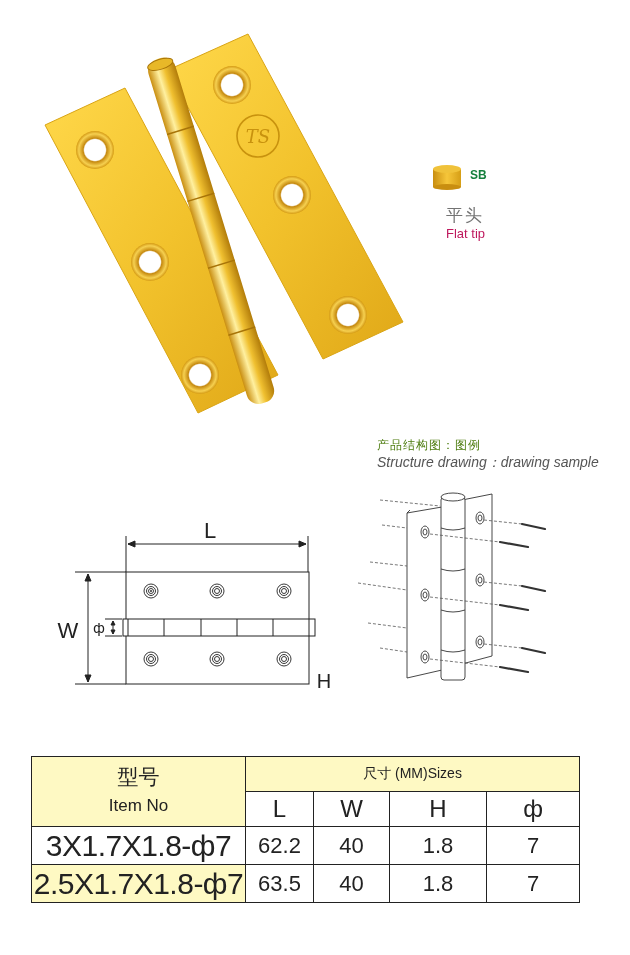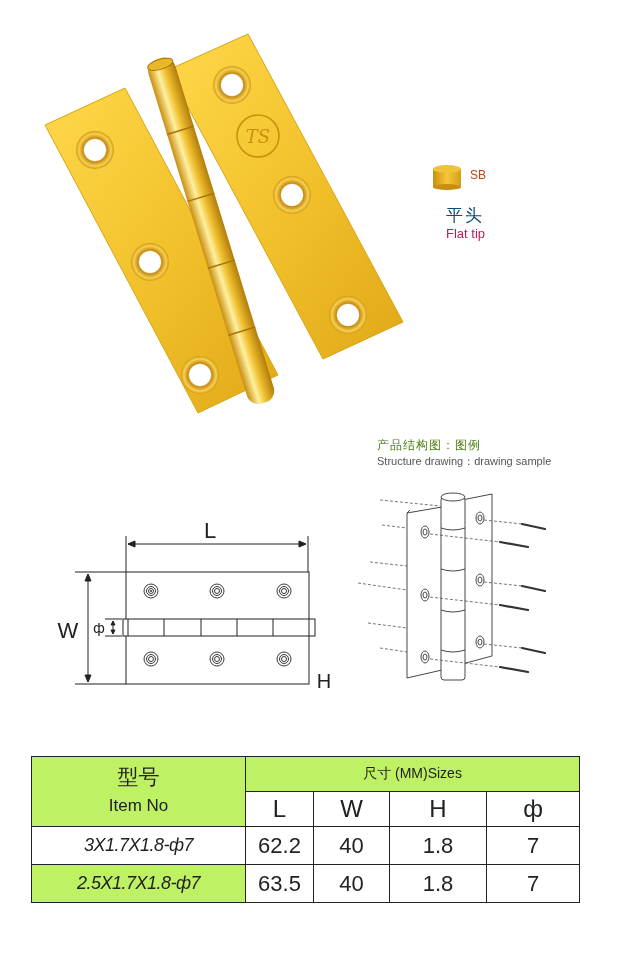--- a/index.html
+++ b/index.html
@@ -4,44 +4,44 @@
 <style>
   html, body { margin: 0; padding: 0; background: #ffffff; }
   body { width: 630px; height: 955px; position: relative; overflow: hidden; font-family: "Liberation Sans", sans-serif; color: #222; }
   .abs { position: absolute; }
 
   
   #photo { left: 40px; top: 30px; width: 380px; height: 420px; }
 
   
   #swatch { left: 432px; top: 164px; width: 30px; height: 26px; }
-  .sw-label { left: 470px; top: 168px; font-size: 12px; color: #c2410c; }
-  .tip-cn { left: 446px; top: 204px; font-size: 17px; color: #0c4a6e; letter-spacing: 2px; font-family: "DejaVu Sans", sans-serif; }
+  .sw-label { left: 470px; top: 168px; font-size: 12px; color: #15803d; font-weight: bold; }
+  .tip-cn { left: 446px; top: 204px; font-size: 17px; color: #737373; letter-spacing: 2px; font-family: "DejaVu Sans", sans-serif; }
   .tip-en { left: 446px; top: 226px; font-size: 13px; color: #be185d; }
 
   
   .struct-cn { left: 377px; top: 437px; font-size: 12px; color: #4d7c0f; letter-spacing: 1px; font-family: "DejaVu Sans", sans-serif; }
-  .struct-en { left: 377px; top: 454px; font-size: 11px; color: #555; }
+  .struct-en { left: 377px; top: 454px; font-size: 14px; color: #555; font-style: italic; }
 
   
   #dimdraw { left: 50px; top: 510px; width: 290px; height: 190px; }
   #assembly { left: 350px; top: 480px; width: 220px; height: 220px; }
 
   
   table.spec { position: absolute; left: 31px; top: 756px; border-collapse: collapse; width: 548px; table-layout: fixed; }
   table.spec td { border: 1.4px solid #222; text-align: center; padding: 0; color: #222; }
-  .hdr { background: #bef264; }
+  .hdr { background: #fef9c3; }
   .r1 { height: 35px; }
   .r2 { height: 35px; }
   .rd { height: 38px; font-size: 22px; }
   .item-cn { font-size: 21px; display: block; line-height: 28px; font-family: "DejaVu Sans", sans-serif; }
   .item-en { font-size: 17px; display: block; line-height: 30px; }
   .sizes-hdr { font-size: 14px; }
   .dimlbl { font-size: 24px; }
-  .itemcell { text-align: center; font-size: 18px; letter-spacing: -0.5px; font-style: italic; }
+  .itemcell { text-align: center; font-size: 30px; letter-spacing: -0.5px; }
 </style>
 </head>
 <body>
 
 <svg id="photo" class="abs" viewBox="0 0 380 420">
   <defs>
     <linearGradient id="plateG" x1="0" y1="0" x2="1" y2="1">
       <stop offset="0" stop-color="#ffd84a"></stop>
       <stop offset="0.5" stop-color="#f2c22c"></stop>
       <stop offset="1" stop-color="#e0a818"></stop>

